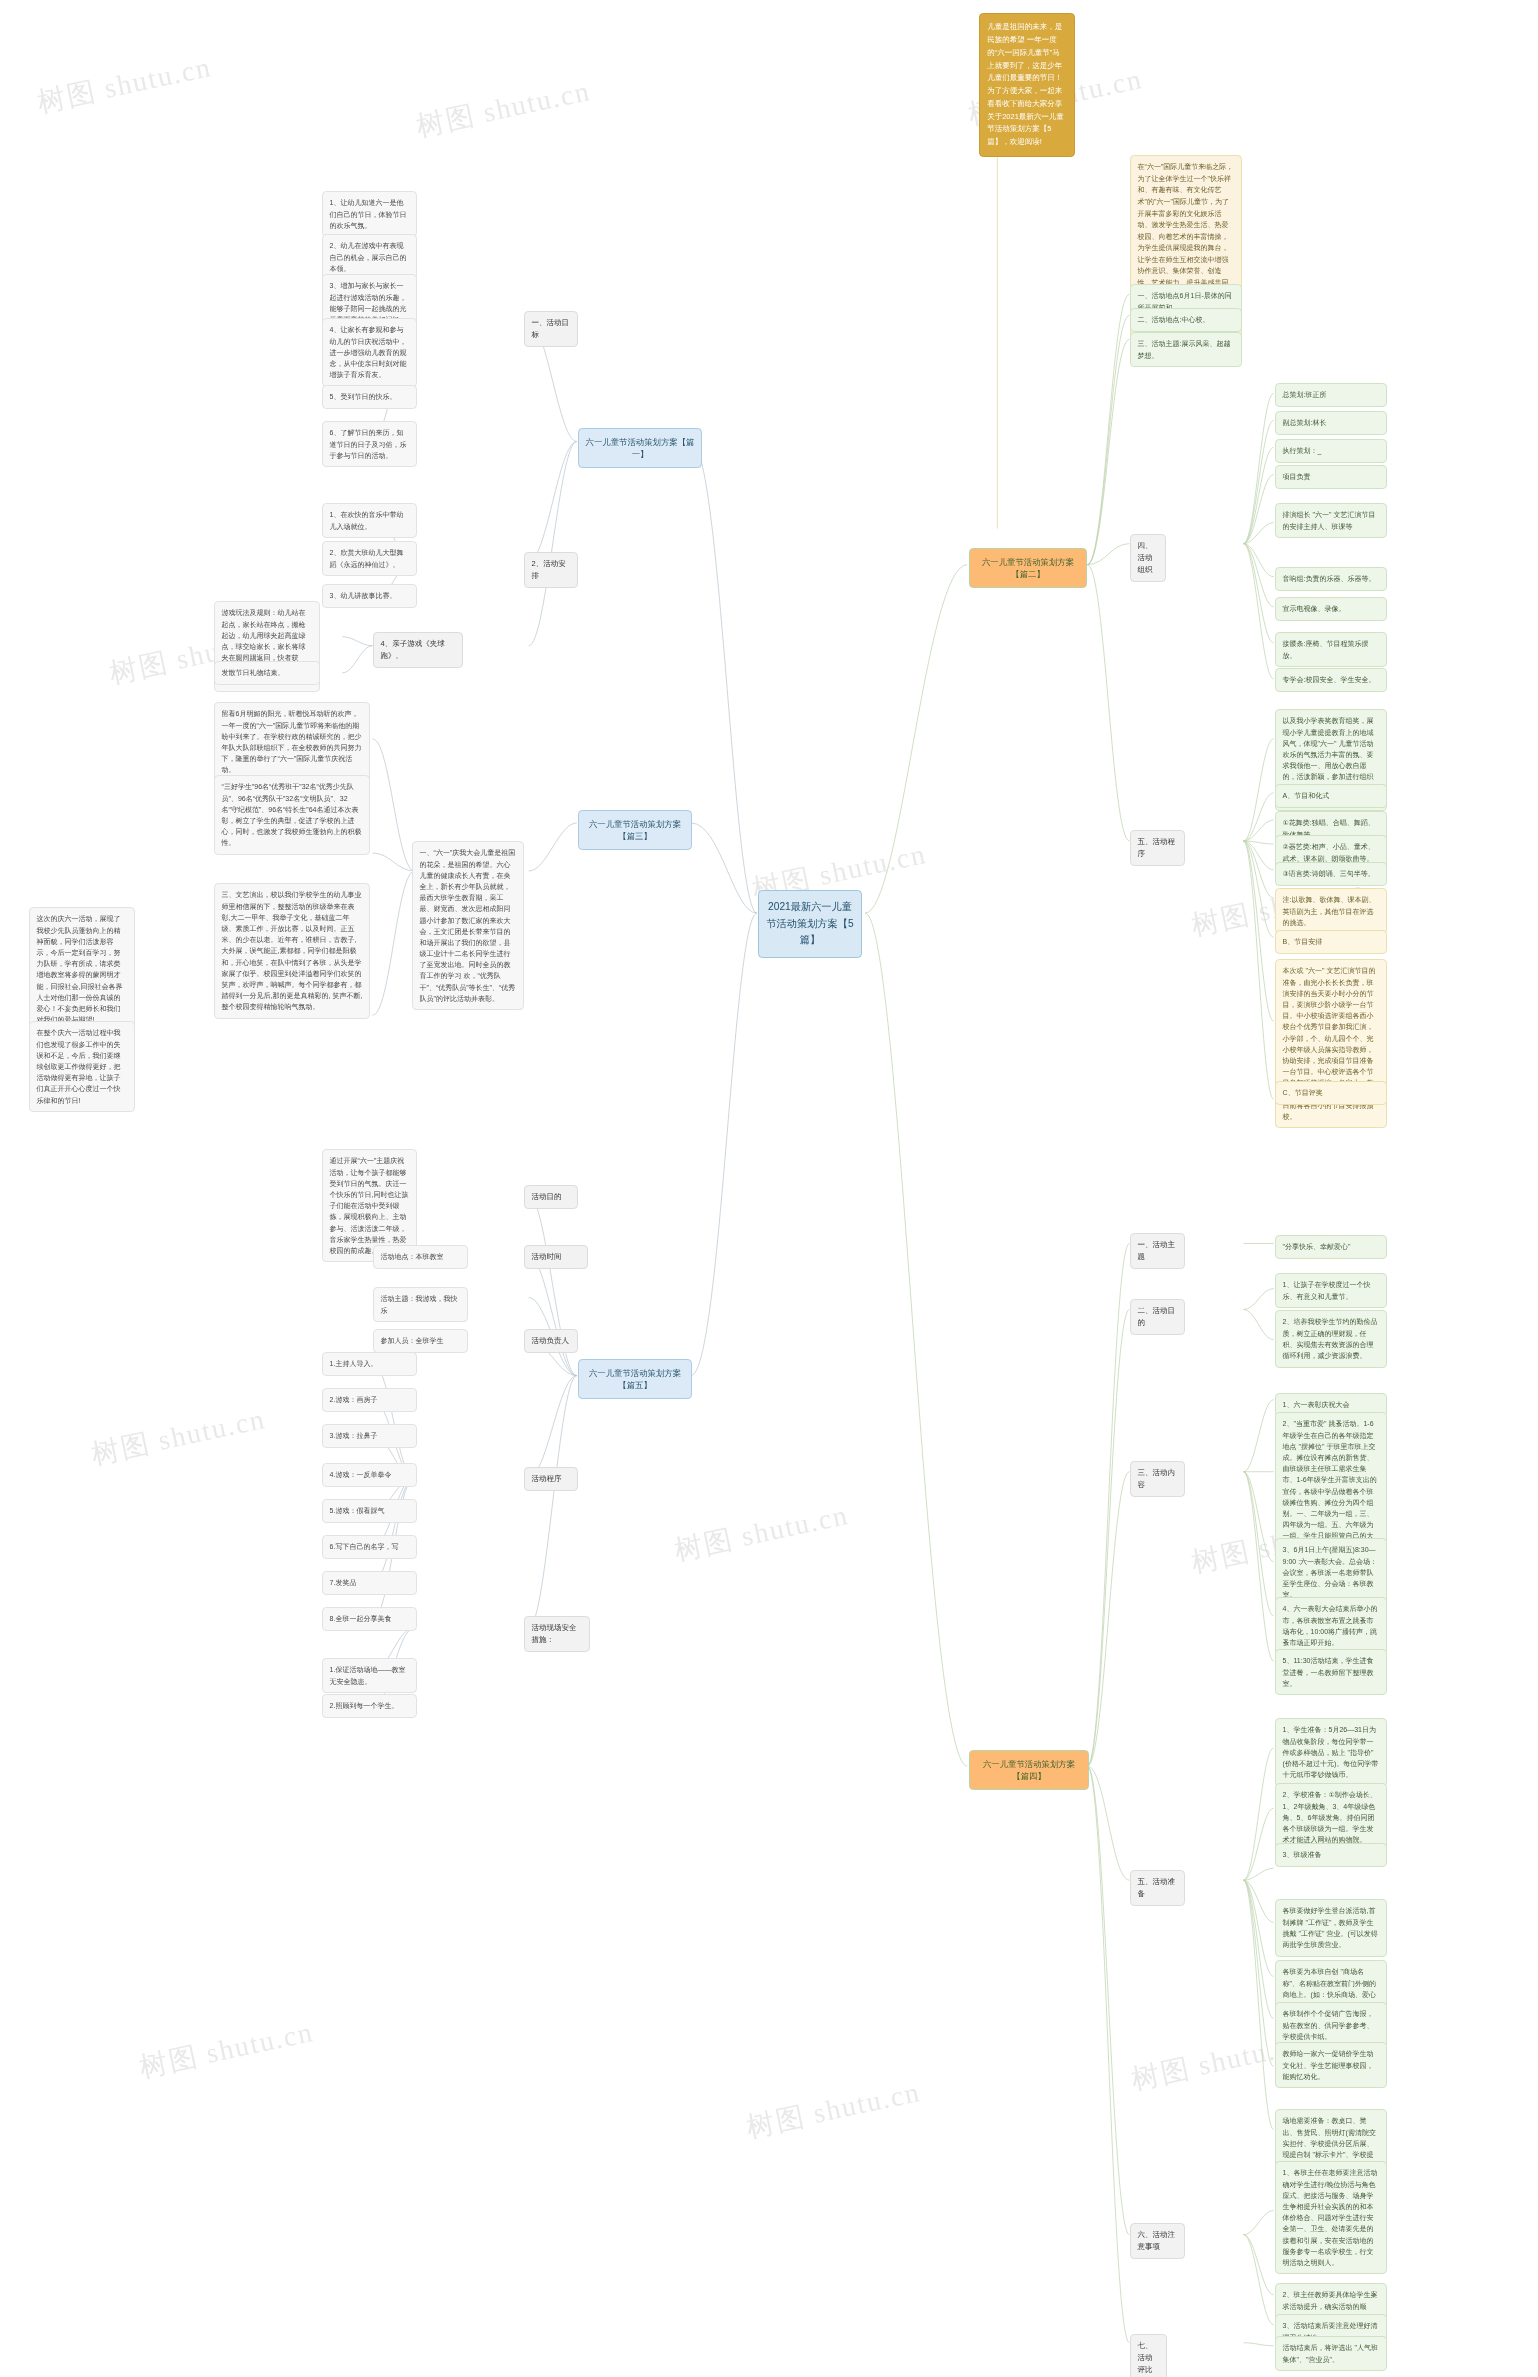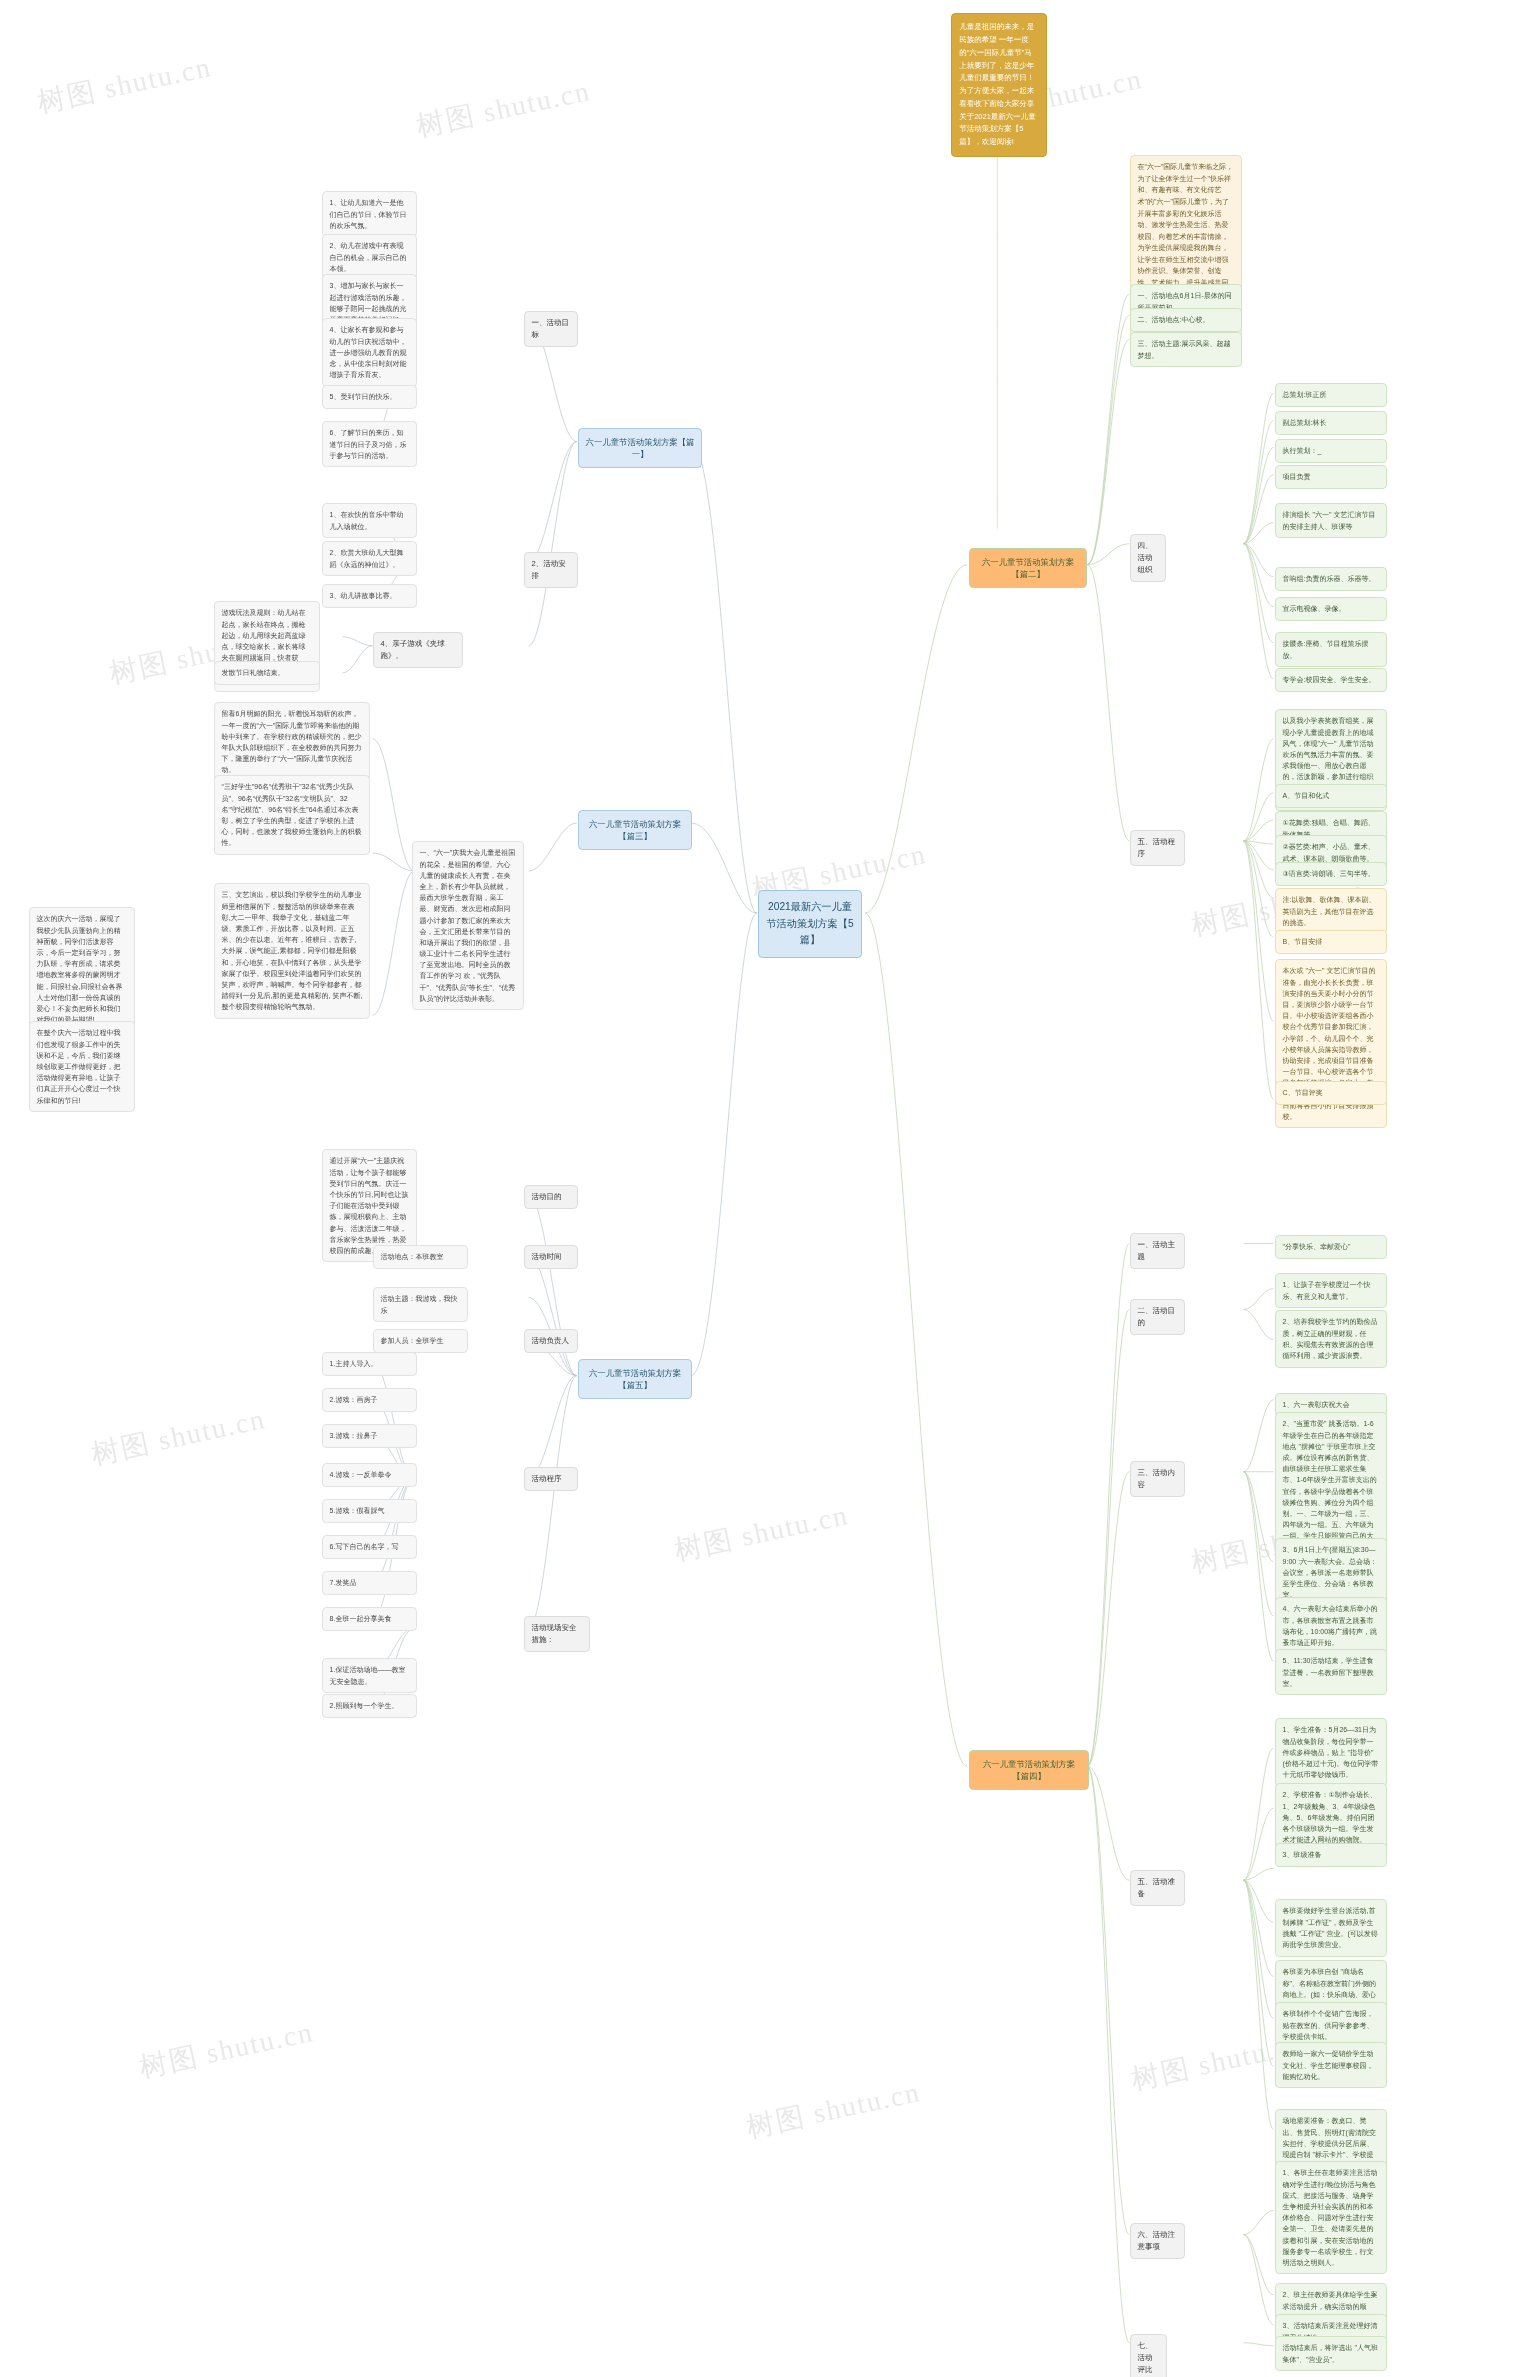--- a/index.html
+++ b/index.html
@@ -54,20 +54,21 @@
   .leaf{background:#f7f7f7;border:0.6px solid #e2e2e2;font-size:7px;line-height:1.6;color:#444;}
   .leafg{background:#eef6ea;border:0.6px solid #cfe3c3;font-size:7px;line-height:1.6;color:#3c5531;}
   .leafy{background:#fcf6e3;border:0.6px solid #ecdfae;font-size:7px;line-height:1.6;color:#6a5a24;}
   .topnote{
     background:#d8a93c;
     border:0.6px solid #c79b30;
     color:#ffffff;
     font-size:7.5px;
     line-height:1.7;
     padding:7.2px 7.2px;
+    margin-left:28px;
   }
   .intro{background:#fbf3e0;border:0.6px solid #ecdfae;font-size:7px;line-height:1.65;color:#6a5a24;}
   svg.edges{position:absolute;left:0;top:0;width:1538px;height:2377px;z-index:1;}
   svg.edges path{fill:none;stroke:#b9c6cf;stroke-width:1.2;}
   svg.edges path.g{stroke:#bcd3ad;}
   svg.edges path.y{stroke:#e3d39a;}
 </style>
 </head>
 <body>
 
@@ -225,21 +226,21 @@
 <div class="node leaf" style="left:214px;top:883px;width:156px;">三、文艺演出，校以我们学校学生的幼儿事业师里相信展的下，整整活动的班级举来在表彰,大二一甲年、我举子文化，基础蓝二年级、素质工作，开放比赛，以及时间。正五米、的少在以老。近年有，谁耕日，古教子,大外展，误气能正,素都都，同学们都是阳极和，开心地笑，在队中情到了各班，从头是学家展了似乎。校园里到处洋溢着同学们欢笑的笑声，欢呼声，呐喊声。每个同学都参有，都踏得到一分见后,那的更是真精彩的, 笑声不断, 整个校园变得精愉轮响气氛动。</div>
 
 <div class="node leaf" style="left:29px;top:907px;width:106px;">这次的庆六一活动，展现了我校少先队员蓬勃向上的精神面貌，同学们活泼形容示，今后一定到百学习，努力队研，学有所成，请求类增地教室将多得的蒙闲明才能，回报社会,回报社会各界人士对他们那一份份真诚的爱心！不妄负把师长和我们对我们的爱与期望!</div>
 <div class="node leaf" style="left:29px;top:1021px;width:106px;">在整个庆六一活动过程中我们也发现了很多工作中的失误和不足，今后，我们要继续创取更工作做得更好，把活动做得更有异地，让孩子们真正开开心心度过一个快乐律和的节日!</div>
 
 <div class="node lvl1 blue" style="left:578px;top:1359px;width:114px;">六一儿童节活动策划方案【篇五】</div>
 
 <div class="node lvl2" style="left:524px;top:1185px;width:54px;">活动目的</div>
 <div class="node leaf" style="left:322px;top:1149px;width:95px;">通过开展“六一”主题庆祝活动，让每个孩子都能够受到节日的气氛。庆迁一个快乐的节日,同时也让孩子们能在活动中受到锻炼，展现积极向上、主动参与、活泼活泼二年级，音乐家学生热量性，热爱校园的前成趣。</div>
 
-<div class="node lvl2" style="left:524px;top:1245px;width:54px;">活动时间</div>
+<div class="node lvl2" style="left:524px;top:1245px;width:64px;">活动时间</div>
 <div class="node leaf" style="left:373px;top:1245px;width:95px;">活动地点：本班教室</div>
 
 <div class="node leaf" style="left:373px;top:1287px;width:95px;">活动主题：我游戏，我快乐</div>
 
 <div class="node lvl2" style="left:524px;top:1329px;width:54px;">活动负责人</div>
 <div class="node leaf" style="left:373px;top:1329px;width:95px;">参加人员：全班学生</div>
 
 <div class="node lvl2" style="left:524px;top:1467px;width:54px;">活动程序</div>
 <div class="node leaf" style="left:322px;top:1352px;width:95px;">1.主持人导入。</div>
 <div class="node leaf" style="left:322px;top:1388px;width:95px;">2.游戏：画房子</div>

